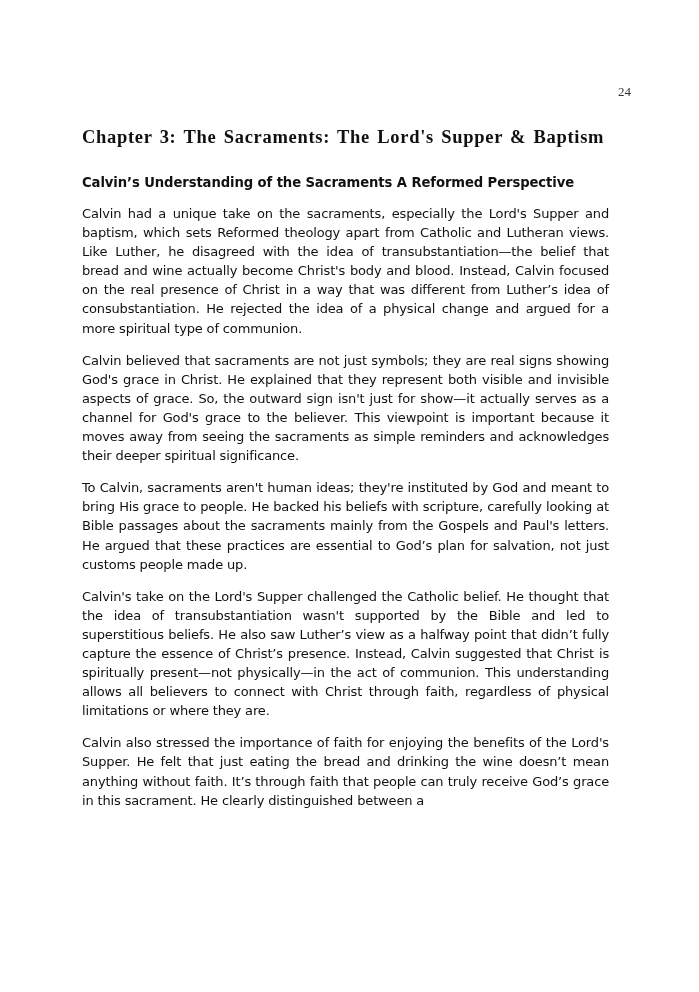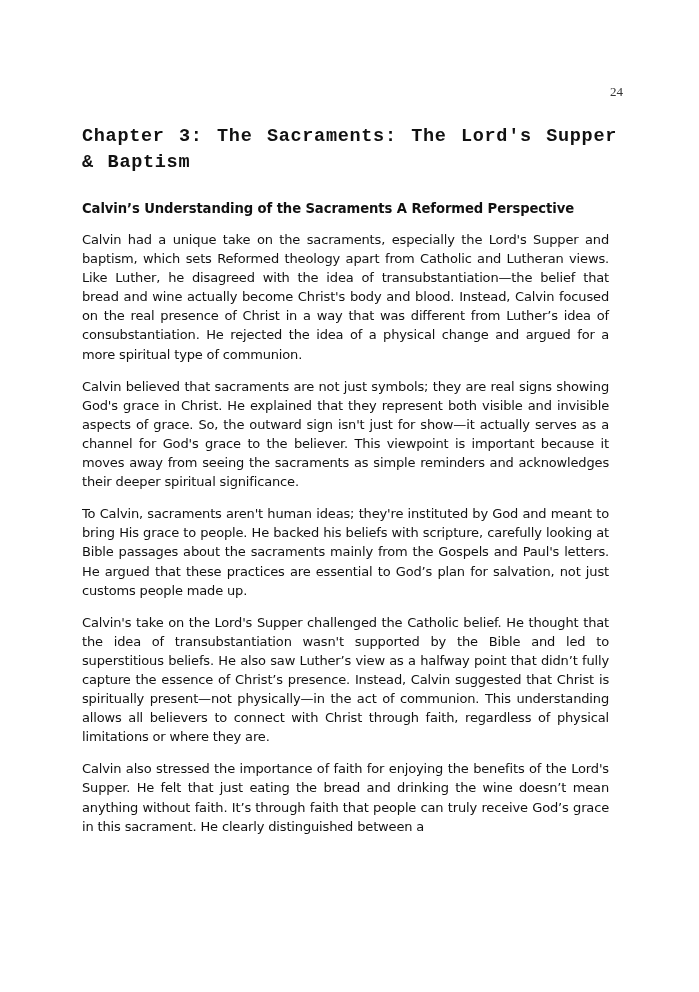--- a/index.html
+++ b/index.html
@@ -10,33 +10,33 @@
     body {
       width: 699px;
       height: 992px;
       position: relative;
       overflow: hidden;
       color: #111111;
     }
     .page-number {
       position: absolute;
       top: 84px;
-      right: 76px;
+      right: 68px;
       font-family: "Liberation Serif", "DejaVu Serif", serif;
       font-size: 13px;
       color: #333333;
     }
     .content {
       position: absolute;
       left: 82px;
       top: 124px;
       width: 535px;
     }
     .chapter-title {
-      font-family: Liberation Mono, monospace;
+      font-family: Liberation Serif, serif;
       font-weight: bold;
       font-size: 18.5px;
       line-height: 26px;
       letter-spacing: 0.7px;
       margin: 0 0 24px 0;
       text-align: justify;
       text-align-last: left;
       word-spacing: 2px;
     }
     .section-title {

